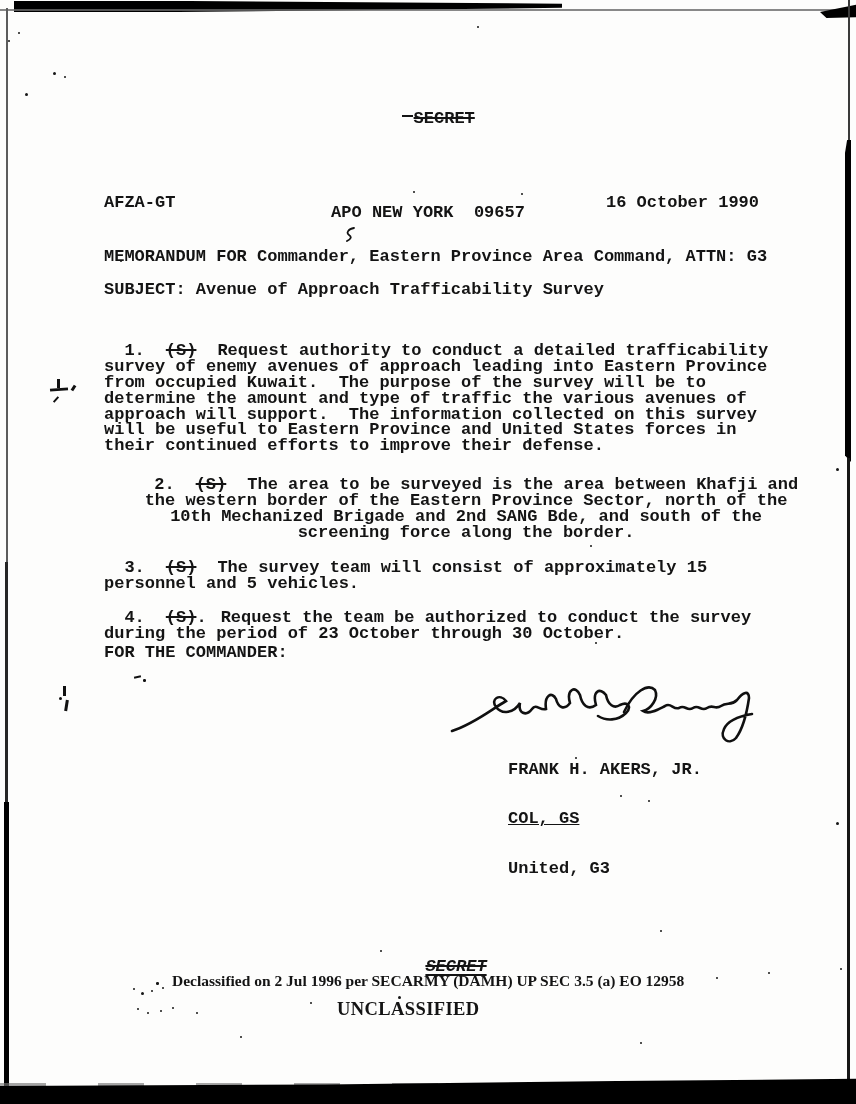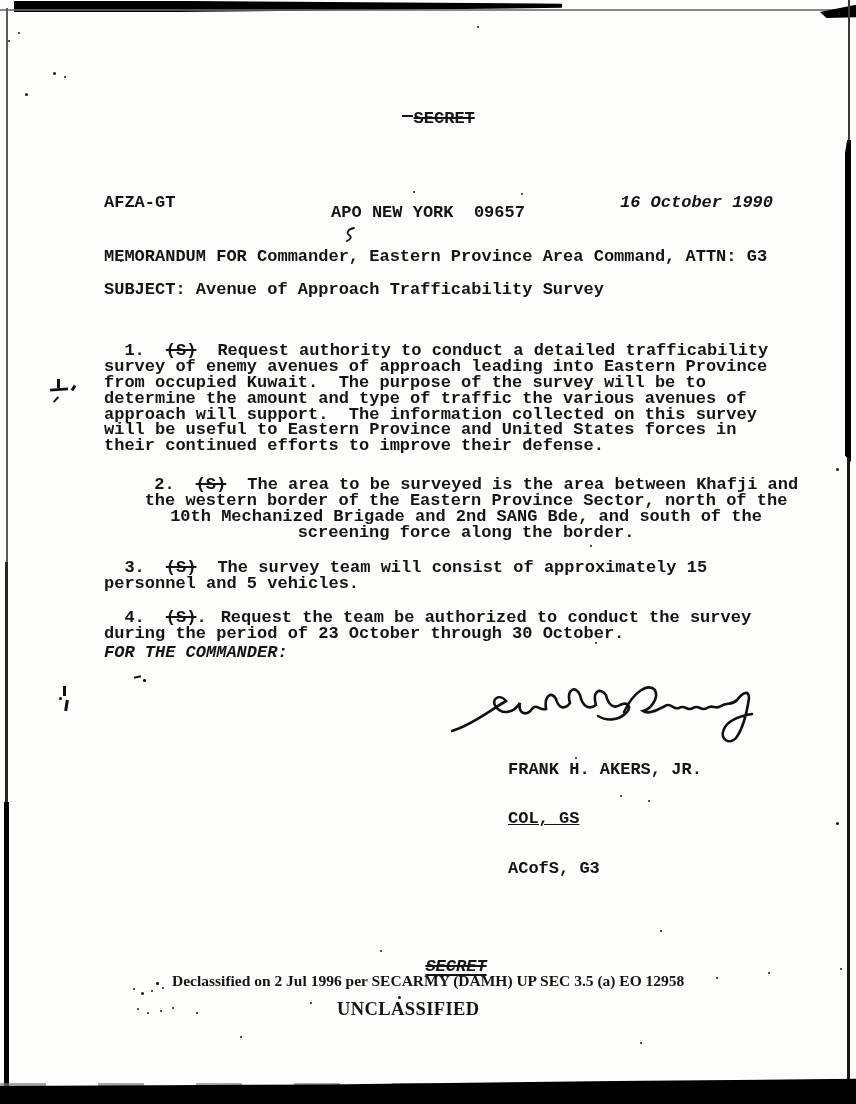--- a/index.html
+++ b/index.html
@@ -47,21 +47,21 @@
 
 <div class="abs typed center dash-before-wrap" style="top:95px;">
   <span class="struck dash-before">SECRET</span>
 </div>
 
 <div class="abs typed center" style="top:129px;">
   <div style="line-height:18px;margin-top:43px;">APO NEW YORK  09657</div>
 </div>
 
 <div class="abs typed" style="left:104px;top:195px;">AFZA-GT</div>
-<div class="abs typed" style="right:83px;top:195px;font-style:italic;">16 October 1990</div>
+<div class="abs typed" style="right:97px;top:195px;">16 October 1990</div>
 
 <svg class="abs" style="left:344px;top:226px;" width="12" height="16" viewBox="0 0 12 16">
   <path d="M10,2 C4,3 2,7 5,9 C8,11 7,13 3,15" stroke="#111" stroke-width="1.8" fill="none" stroke-linecap="round"></path>
 </svg>
 
 <div class="abs typed" style="left:104px;top:249px;">MEMORANDUM FOR Commander, Eastern Province Area Command, ATTN: G3</div>
 <div class="abs typed" style="left:104px;top:282px;">SUBJECT: Avenue of Approach Trafficability Survey</div>
 
 <div class="abs typed para" style="left:104px;top:327px;">
   <span>1.</span><span class="gap"></span><span class="struck">(S)</span><span></span><span class="gap"></span><span class="ptext">Request authority to conduct a detailed trafficability
@@ -83,31 +83,31 @@
 <div class="abs typed para" style="left:104px;top:544px;">
   <span>3.</span><span class="gap"></span><span class="struck">(S)</span><span></span><span class="gap"></span><span class="ptext">The survey team will consist of approximately 15
 personnel and 5 vehicles.</span>
 </div>
 
 <div class="abs typed para" style="left:104px;top:594px;">
   <span>4.</span><span class="gap"></span><span class="struck">(S)</span><span>.</span><span class="gap-sm"></span><span class="ptext">Request the team be authorized to conduct the survey
 during the period of 23 October through 30 October.</span>
 </div>
 
-<div class="abs typed" style="left:104px;top:645px;font-style:italic;">FOR THE COMMANDER:</div>
+<div class="abs typed" style="left:104px;top:645px;">FOR THE COMMANDER:</div>
 
 <svg class="abs" style="left:448px;top:679px;" width="325" height="72" viewBox="0 0 325 72">
   <path d="M4,52 C26,45 44,30 58,22 C52,14 42,20 48,28 C54,36 66,34 72,24 C70,34 78,38 84,30 C88,24 92,32 98,30 C96,16 104,12 108,20 C110,28 116,32 122,24 C118,10 128,6 132,16 C134,26 140,32 148,26 C144,12 152,8 158,16 C160,26 166,30 172,26 C180,22 184,28 178,34 C170,42 158,42 150,37" stroke="#101010" stroke-width="2.6" fill="none" stroke-linecap="round"></path>
   <path d="M176,33 C186,12 200,4 207,11 C211,19 203,30 195,32 C201,36 211,30 217,27 C223,23 225,31 231,29 C237,25 239,33 245,29 C251,25 253,33 259,29 C265,25 267,31 273,27 C279,23 283,27 289,21 C295,13 301,11 301,19 C299,33 296,48 288,59 C282,66 271,61 276,50 C280,41 292,37 304,35" stroke="#101010" stroke-width="2.6" fill="none" stroke-linecap="round"></path>
 </svg>
 
 <div class="abs typed" style="left:508px;top:729px;">
   <div style="line-height:17.6px;">FRANK H. AKERS, JR.</div>
   <div style="line-height:17.6px;text-decoration:underline;">COL, GS</div>
-  <div style="line-height:17.6px;">ACofS, G3</div>
+  <div style="line-height:17.6px;">United, G3</div>
 </div>
 
 <div class="abs typed" style="left:405px;top:943px;font-style:italic;">
   <span class="struck-u">SECRET</span>
 </div>
 
 <div class="abs serif" style="left:172px;top:972px;font-size:15.5px;">Declassified on 2 Jul 1996 per SECARMY (DAMH) UP SEC 3.5 (a) EO 12958</div>
 <div class="abs serif" style="left:337px;top:999px;font-size:18.5px;letter-spacing:0.4px;">UNCLASSIFIED</div>
 
 <div>

